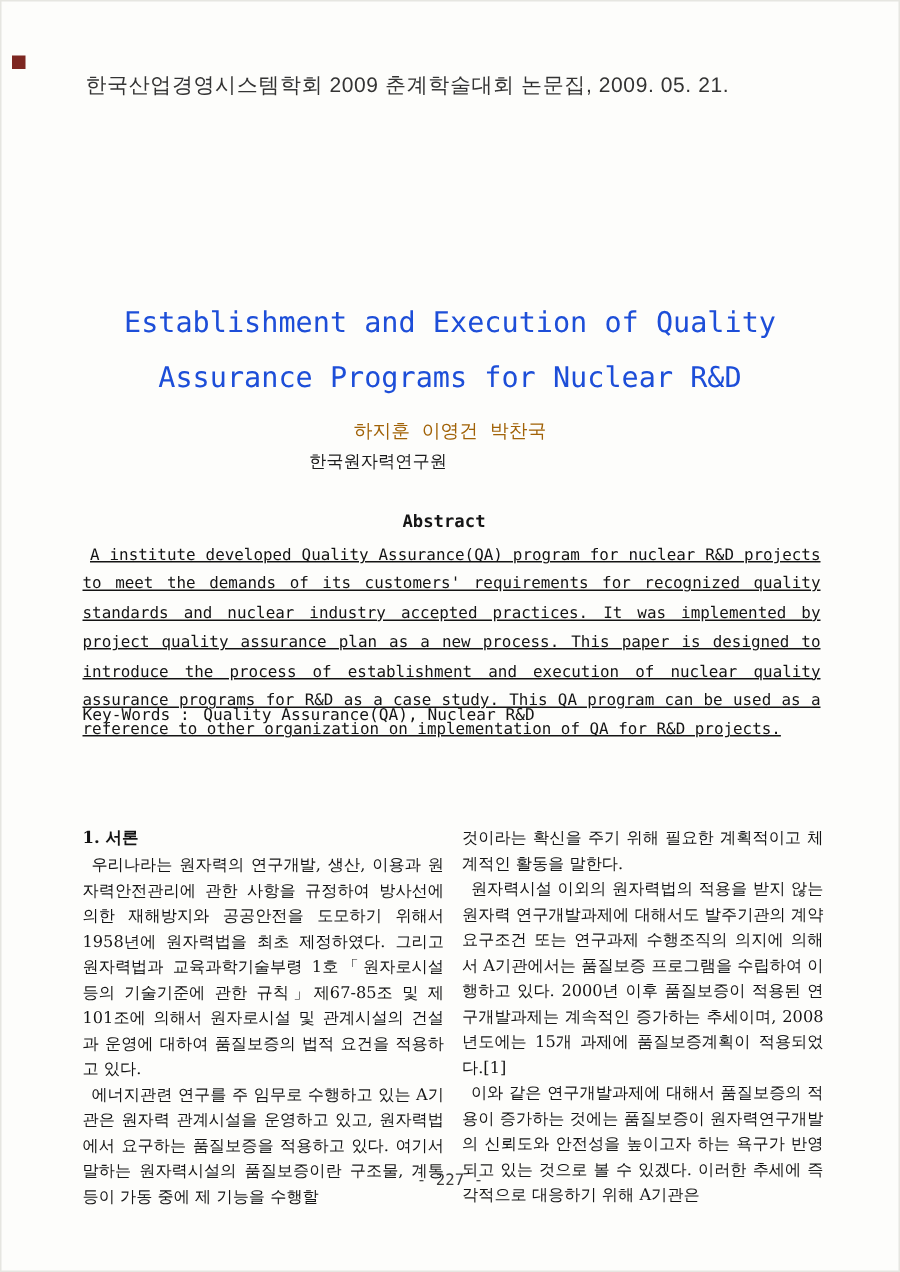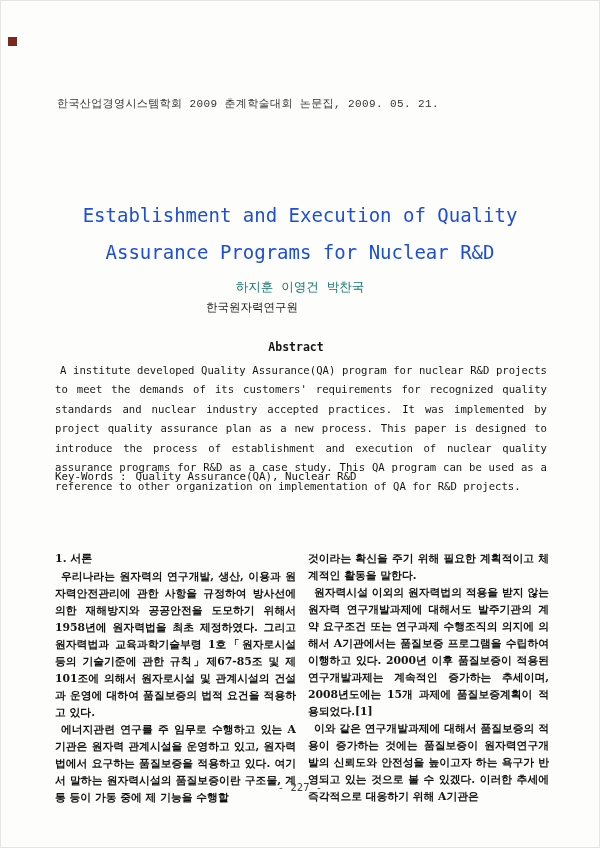--- a/index.html
+++ b/index.html
@@ -18,26 +18,25 @@
   }
   .corner-mark {
     position: absolute;
     left: 8px; top: 37px;
     width: 9px; height: 9px;
     background: var(--artifact-color, #7d2721);
   }
   .proc-header {
     position: absolute;
     left: 57px; top: 48px;
-    font-family: Liberation Mono, monospace;
-    font-size: 11px;
+    font-family: Liberation Sans, sans-serif;
+    font-size: 14px;
     letter-spacing: 0.4px;
     color: #333;
     white-space: pre;
-    margin-top: 48px;
   }
   .title-ko {
     position: absolute;
     top: 100px; left: 0; width: 600px;
     text-align: center;
     font-size: 23px;
     line-height: 37px;
     font-weight: 600;
     letter-spacing: 3px;
     color: #111;
@@ -51,21 +50,21 @@
     line-height: 37px;
     font-weight: 500;
     color: #1d4ed8;
   }
   .authors {
     position: absolute;
     top: 279px; left: 0; width: 600px;
     text-align: center;
     font-size: 12.5px;
     white-space: pre-wrap;
-    color: #0f766e;
+    color: #a16207;
   }
   .affiliation {
     position: absolute;
     top: 300px; left: 0; width: 504px;
     text-align: center;
     font-size: 11.5px;
     color: #1a1a1a;
   }
   .abstract-heading {
     position: absolute;
@@ -79,20 +78,21 @@
   .abstract-body {
     position: absolute;
     top: 361px; left: 55px; width: 492px;
     margin: 0;
     font-family: "DejaVu Sans Mono", "Liberation Mono", monospace;
     font-size: 10.6px;
     line-height: 19.4px;
     text-align: justify;
     text-indent: 5px;
     color: #141414;
+    text-decoration: underline;
   }
   .keywords {
     position: absolute;
     top: 470px; left: 55px; width: 492px;
     margin: 0;
     font-family: "DejaVu Sans Mono", "Liberation Mono", monospace;
     font-size: 10.8px;
     color: #141414;
   }
   .keywords .kw-value { margin-left: 9px; margin-top: 22px; }
@@ -103,21 +103,21 @@
     gap: 12px;
   }
   .col {
     width: 241px;
     font-size: 10.8px;
     line-height: 17px;
     text-align: justify;
     color: #141414;
     margin-top: 36px;
   }
-  .col p { margin: 0; text-indent: 0.55em; font-weight: bold; }
+  .col p { margin: 0; text-indent: 0.55em; }
   .col p.no-indent { text-indent: 0; }
   .sec-heading {
     font-weight: 700;
     font-size: 11px;
     margin: 0 0 1px 0;
   }
   .page-number {
     position: absolute;
     top: 781px; left: 0; width: 600px;
     text-align: center;

